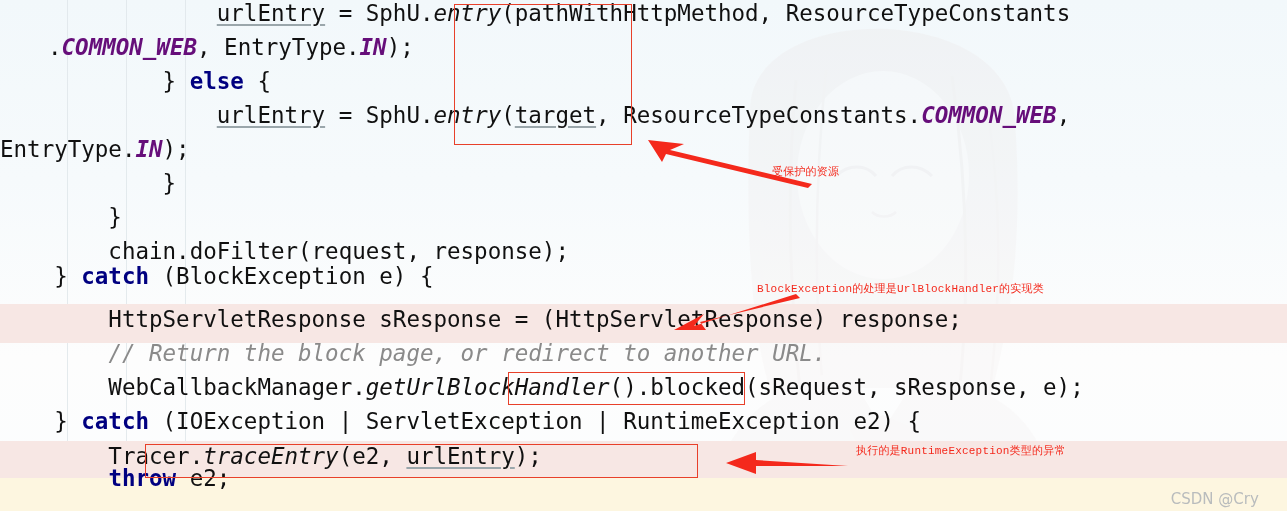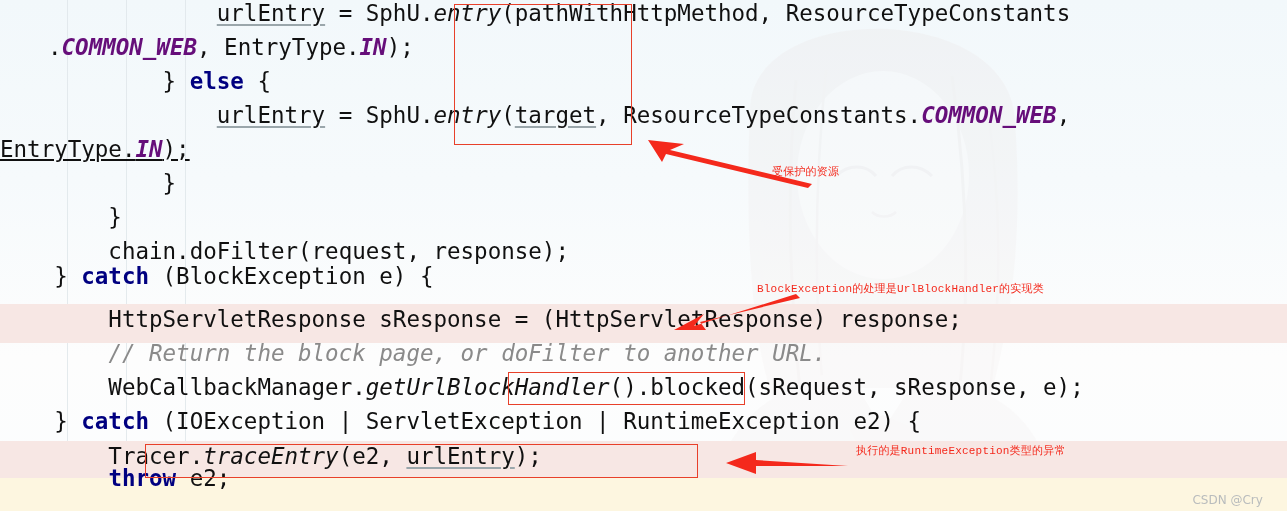--- a/index.html
+++ b/index.html
@@ -103,21 +103,21 @@
     position: absolute;
     pointer-events: none;
   }
 
   .watermark {
     position: absolute;
     right: 8px;
     bottom: 2px;
     color: #b9bcbd;
     font-family: "DejaVu Sans", "Liberation Sans", sans-serif;
-    font-size: 12px;
+    font-size: 15px;
     white-space: nowrap;
   }
 </style>
 </head>
 <body>
 
 <div id="editor">
 
   <svg class="bg-art" viewBox="0 0 560 560" xmlns="http://www.w3.org/2000/svg" aria-hidden="true">
     <defs>
@@ -152,27 +152,27 @@
 
   <div class="row-band" style="top:304px; height:39px; background:#f7e7e4;"></div>
   <div class="row-band" style="top:441px; height:37px; background:#f7e7e4;"></div>
   <div class="row-band" style="top:478px; height:33px; background:#fdf6e0;"></div>
 
   <div class="code-layer">
     <div class="line" style="top:-3px;"><span class="plain">                </span><span class="var-u">urlEntry</span><span class="plain"> = SphU.</span><span class="mth">entry</span><span class="plain">(pathWithHttpMethod, ResourceTypeConstants</span></div>
     <div class="line" style="top:31px;margin-left:48px;"><span class="plain">.</span><span class="const">COMMON_WEB</span><span class="plain">, EntryType.</span><span class="const">IN</span><span class="plain">);</span></div>
     <div class="line" style="top:65px;"><span class="plain">            } </span><span class="kw">else</span><span class="plain"> {</span></div>
     <div class="line" style="top:99px;"><span class="plain">                </span><span class="var-u">urlEntry</span><span class="plain"> = SphU.</span><span class="mth">entry</span><span class="plain">(</span><span class="var-u">target</span><span class="plain">, ResourceTypeConstants.</span><span class="const">COMMON_WEB</span><span class="plain">,</span></div>
-    <div class="line" style="top:133px;text-decoration:underline;"><span class="plain">EntryType.</span><span class="const">IN</span><span class="plain">);</span></div>
+    <div class="line" style="top:133px;"><span class="plain">EntryType.</span><span class="const">IN</span><span class="plain">);</span></div>
     <div class="line" style="top:167px;"><span class="plain">            }</span></div>
     <div class="line" style="top:201px;"><span class="plain">        }</span></div>
     <div class="line" style="top:235px;"><span class="plain">        chain.doFilter(request, response);</span></div>
     <div class="line" style="top:260px;"><span class="plain">    } </span><span class="kw">catch</span><span class="plain"> (BlockException e) {</span></div>
     <div class="line" style="top:303px;"><span class="plain">        HttpServletResponse sResponse = (HttpServletResponse) response;</span></div>
-    <div class="line" style="top:337px;"><span class="plain">        </span><span class="cmt">// Return the block page, or doFilter to another URL.</span></div>
+    <div class="line" style="top:337px;"><span class="plain">        </span><span class="cmt">// Return the block page, or redirect to another URL.</span></div>
     <div class="line" style="top:371px;"><span class="plain">        WebCallbackManager.</span><span class="mth">getUrlBlockHandler</span><span class="plain">().blocked(sRequest, sResponse, e);</span></div>
     <div class="line" style="top:405px;"><span class="plain">    } </span><span class="kw">catch</span><span class="plain"> (IOException | ServletException | RuntimeException e2) {</span></div>
     <div class="line" style="top:440px;"><span class="plain">        Tracer.</span><span class="mth">traceEntry</span><span class="plain">(e2, </span><span class="var-u">urlEntry</span><span class="plain">);</span></div>
     <div class="line" style="top:462px;"><span class="plain">        </span><span class="kw">throw</span><span class="plain"> e2;</span></div>
   </div>
 
   <div class="redbox" style="left:454px; top:4px; width:178px; height:141px;"></div>
   <div class="redbox" style="left:508px; top:372px; width:237px; height:33px;"></div>
   <div class="redbox" style="left:145px; top:444px; width:553px; height:34px;"></div>
 

